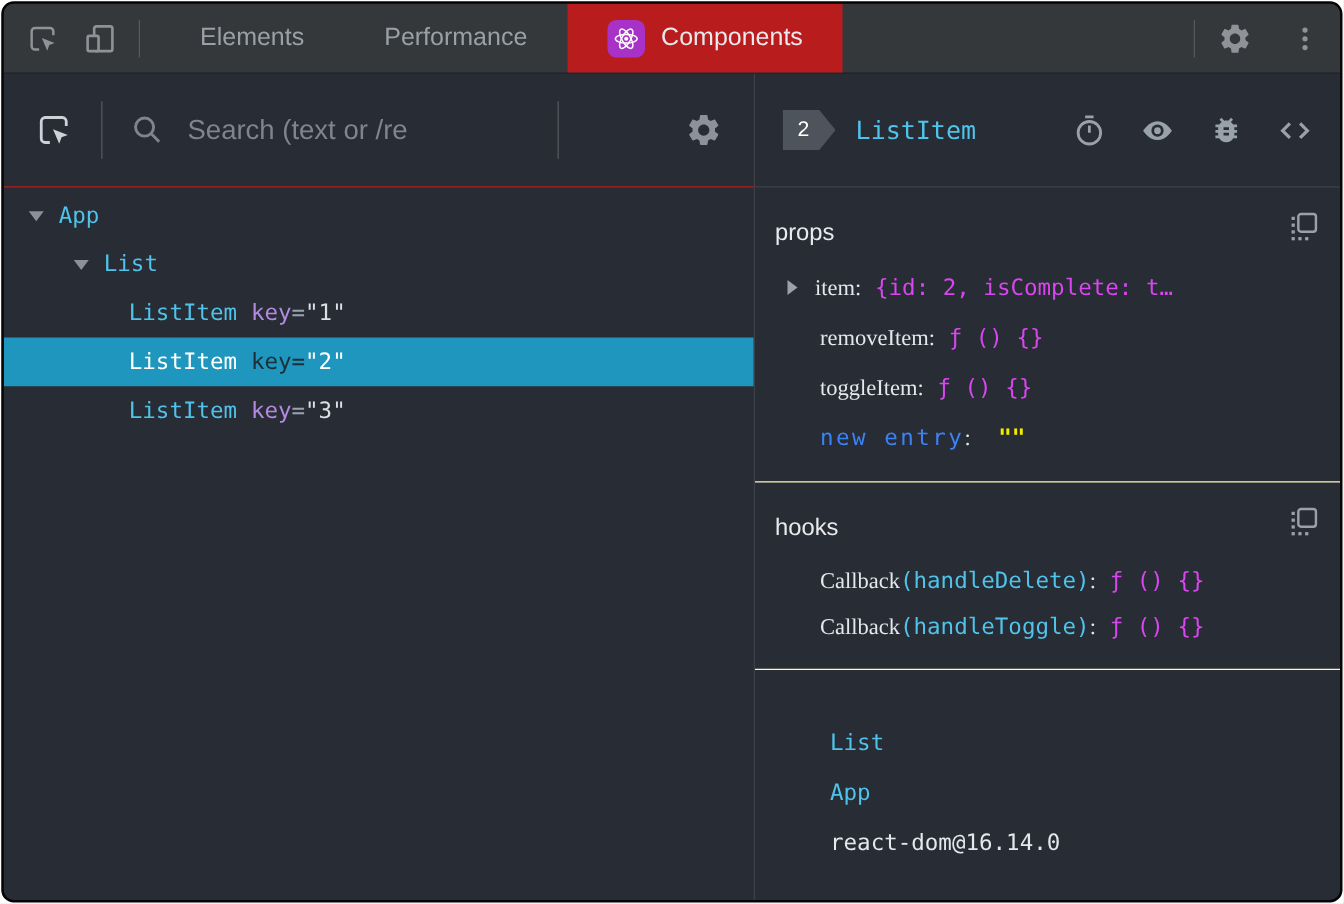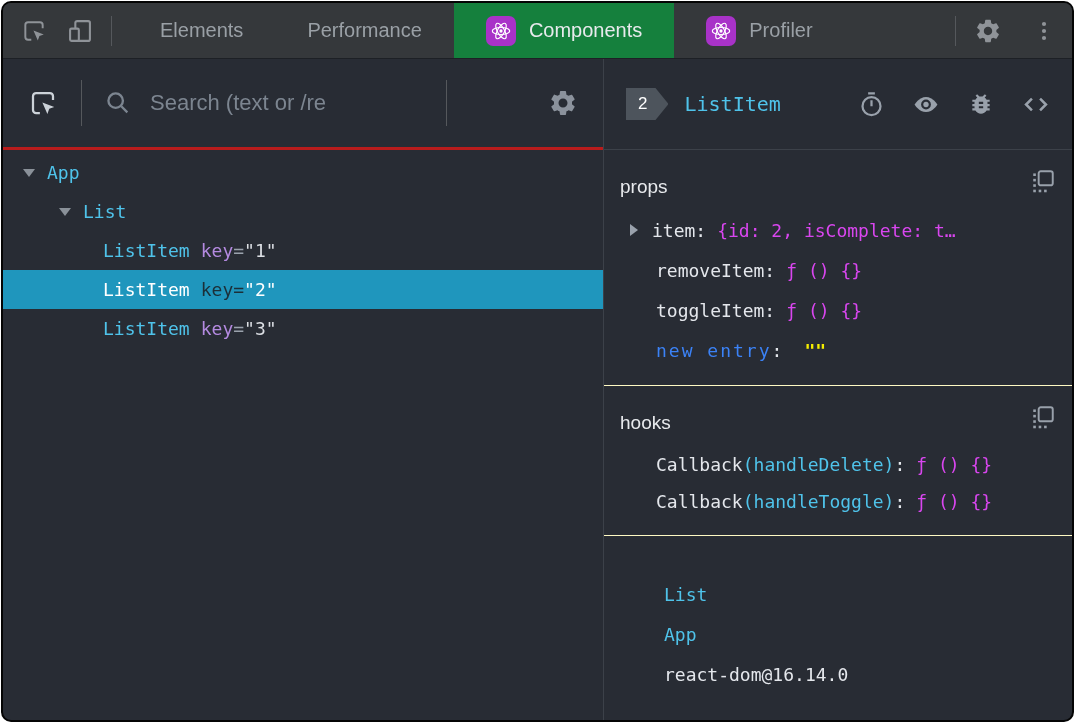--- a/index.html
+++ b/index.html
@@ -24,38 +24,38 @@
   .cb-left .icon-btn { width:30px; height:30px; }
   .inspect-top { margin-left:16px; }
   .device-top { margin-left:16px; }
   .v-divider { width:1px; height:30px; background:#55585c; align-self:center; }
   .cb-div1 { margin:0 16px; }
 
   .tab {
     display:flex; align-items:center; gap:13px;
     padding:0 32px; color:#9aa0a6; font-size:20px; cursor:pointer;
   }
-  .tab.active { background:#15803d; color:#e8eaed; }
+  .tab.active { background:#b91c1c; color:#e8eaed; }
   .react-badge {
     width:30px; height:30px; border-radius:7px; background:#a832c8;
     display:flex; align-items:center; justify-content:center;
   }
   .cb-right { display:flex; align-items:center; margin-left:auto; }
   .cb-div2 { margin:0 14px; }
   .gear-top { width:36px; height:36px; }
   .dots-top { width:36px; height:36px; margin:0 10px 0 20px; }
 
   
   .main { flex:1; display:flex; min-height:0; }
   .left-panel { width:601px; flex:0 0 601px; border-right:1px solid #3c4149; display:flex; flex-direction:column; }
   .right-panel { flex:1; display:flex; flex-direction:column; min-width:0; }
 
   
   .left-toolbar {
-    height:91px; flex:0 0 91px; border-bottom:3px solid #b91c1c;
+    height:91px; flex:0 0 91px; border-bottom:1px solid #b91c1c;
     display:flex; align-items:center; padding:0 24px;
   }
   .lt-inspect { width:32px; height:32px; color:#ccd2d8; }
   .lt-div { margin:0 22px; height:46px; }
   .search-icon { width:28px; height:28px; color:#7c8590; margin-right:18px; flex:0 0 auto; }
   .search-input {
     flex:1; min-width:0; background:transparent; border:none; outline:none;
     font-family:"Liberation Sans", sans-serif; font-size:22px; color:#d7dbe0;
   }
   .search-input::placeholder { color:#7c8590; }
@@ -101,21 +101,21 @@
   .section.rendered { flex:1; border-bottom:none; }
   .section-title { font-size:19px; color:#e8eaed; }
   .copy-btn { position:absolute; top:18px; right:16px; width:26px; height:26px; color:#99a1ab; }
 
   .kv-rows { margin-top:12px; font-family:"DejaVu Sans Mono", monospace; font-size:18px; }
   .kv-row { height:40px; display:flex; align-items:center; white-space:pre; }
   .props .kv-row { padding-left:36px; }
   .props .kv-row.has-arrow { padding-left:10px; }
   .arrow-right { width:0; height:0; border-top:6px solid transparent; border-bottom:6px solid transparent;
                  border-left:8px solid #9aa2ac; margin-right:14px; }
-  .k { color:#e4e7ec; }
+  .k { color:#e4e7ec;font-family:Liberation Serif, serif; }
   .v { color:#d946ef; margin-left:11px; overflow:hidden; text-overflow:clip; }
   .new-entry-label { color:#3b82f6; letter-spacing:2px; }
   .v-yellow { color:#f5ed00; margin-left:22px; font-weight:bold; }
   .hooks .kv-row { padding-left:36px; height:37px; }
   .hook-arg { color:#4fc3ea; }
 
   .rendered-rows { margin-top:12px; font-family:"DejaVu Sans Mono", monospace; font-size:18px; }
   .rendered-row { height:40px; display:flex; align-items:center; padding-left:44px; }
   .owner-link { color:#4fc3ea; cursor:pointer; }
   .owner-root { color:#e4e7ec; }
@@ -153,31 +153,20 @@
     <div class="tab active">
       <span class="react-badge">
         <svg width="22" height="22" viewBox="0 0 24 24" fill="none" stroke="#fff" stroke-width="1.3">
           <ellipse cx="12" cy="12" rx="9.5" ry="3.8"></ellipse>
           <ellipse cx="12" cy="12" rx="9.5" ry="3.8" transform="rotate(60 12 12)"></ellipse>
           <ellipse cx="12" cy="12" rx="9.5" ry="3.8" transform="rotate(120 12 12)"></ellipse>
           <circle cx="12" cy="12" r="1.8" fill="#fff" stroke="none"></circle>
         </svg>
       </span>
       <span>Components</span>
-    </div>
-    <div class="tab">
-      <span class="react-badge">
-        <svg width="22" height="22" viewBox="0 0 24 24" fill="none" stroke="#fff" stroke-width="1.3">
-          <ellipse cx="12" cy="12" rx="9.5" ry="3.8"></ellipse>
-          <ellipse cx="12" cy="12" rx="9.5" ry="3.8" transform="rotate(60 12 12)"></ellipse>
-          <ellipse cx="12" cy="12" rx="9.5" ry="3.8" transform="rotate(120 12 12)"></ellipse>
-          <circle cx="12" cy="12" r="1.8" fill="#fff" stroke="none"></circle>
-        </svg>
-      </span>
-      <span>Profiler</span>
     </div>
 
     <div class="cb-right">
       <div class="v-divider cb-div2"></div>
       <div class="icon-btn gear-top">
         <svg width="28" height="28" viewBox="0 0 24 24" fill="currentColor">
           <path d="M19.14 12.94c.04-.3.06-.61.06-.94 0-.32-.02-.64-.07-.94l2.03-1.58c.18-.14.23-.41.12-.61l-1.92-3.32c-.12-.22-.37-.29-.59-.22l-2.39.96c-.5-.38-1.03-.7-1.62-.94L14.4 2.81c-.04-.24-.24-.41-.48-.41h-3.84c-.24 0-.43.17-.47.41L9.25 5.35c-.59.24-1.13.57-1.62.94l-2.39-.96c-.22-.08-.47 0-.59.22L2.74 8.87c-.12.21-.08.47.12.61l2.03 1.58c-.05.3-.09.63-.09.94s.02.64.07.94l-2.03 1.58c-.18.14-.23.41-.12.61l1.92 3.32c.12.22.37.29.59.22l2.39-.96c.5.38 1.03.7 1.62.94l.36 2.54c.05.24.24.41.48.41h3.84c.24 0 .44-.17.47-.41l.36-2.54c.59-.24 1.13-.56 1.62-.94l2.39.96c.22.08.47 0 .59-.22l1.92-3.32c.12-.22.07-.47-.12-.61l-2.01-1.58zM12 15.6c-1.98 0-3.6-1.62-3.6-3.6s1.62-3.6 3.6-3.6 3.6 1.62 3.6 3.6-1.62 3.6-3.6 3.6z"></path>
         </svg>
       </div>
       <div class="icon-btn dots-top">

